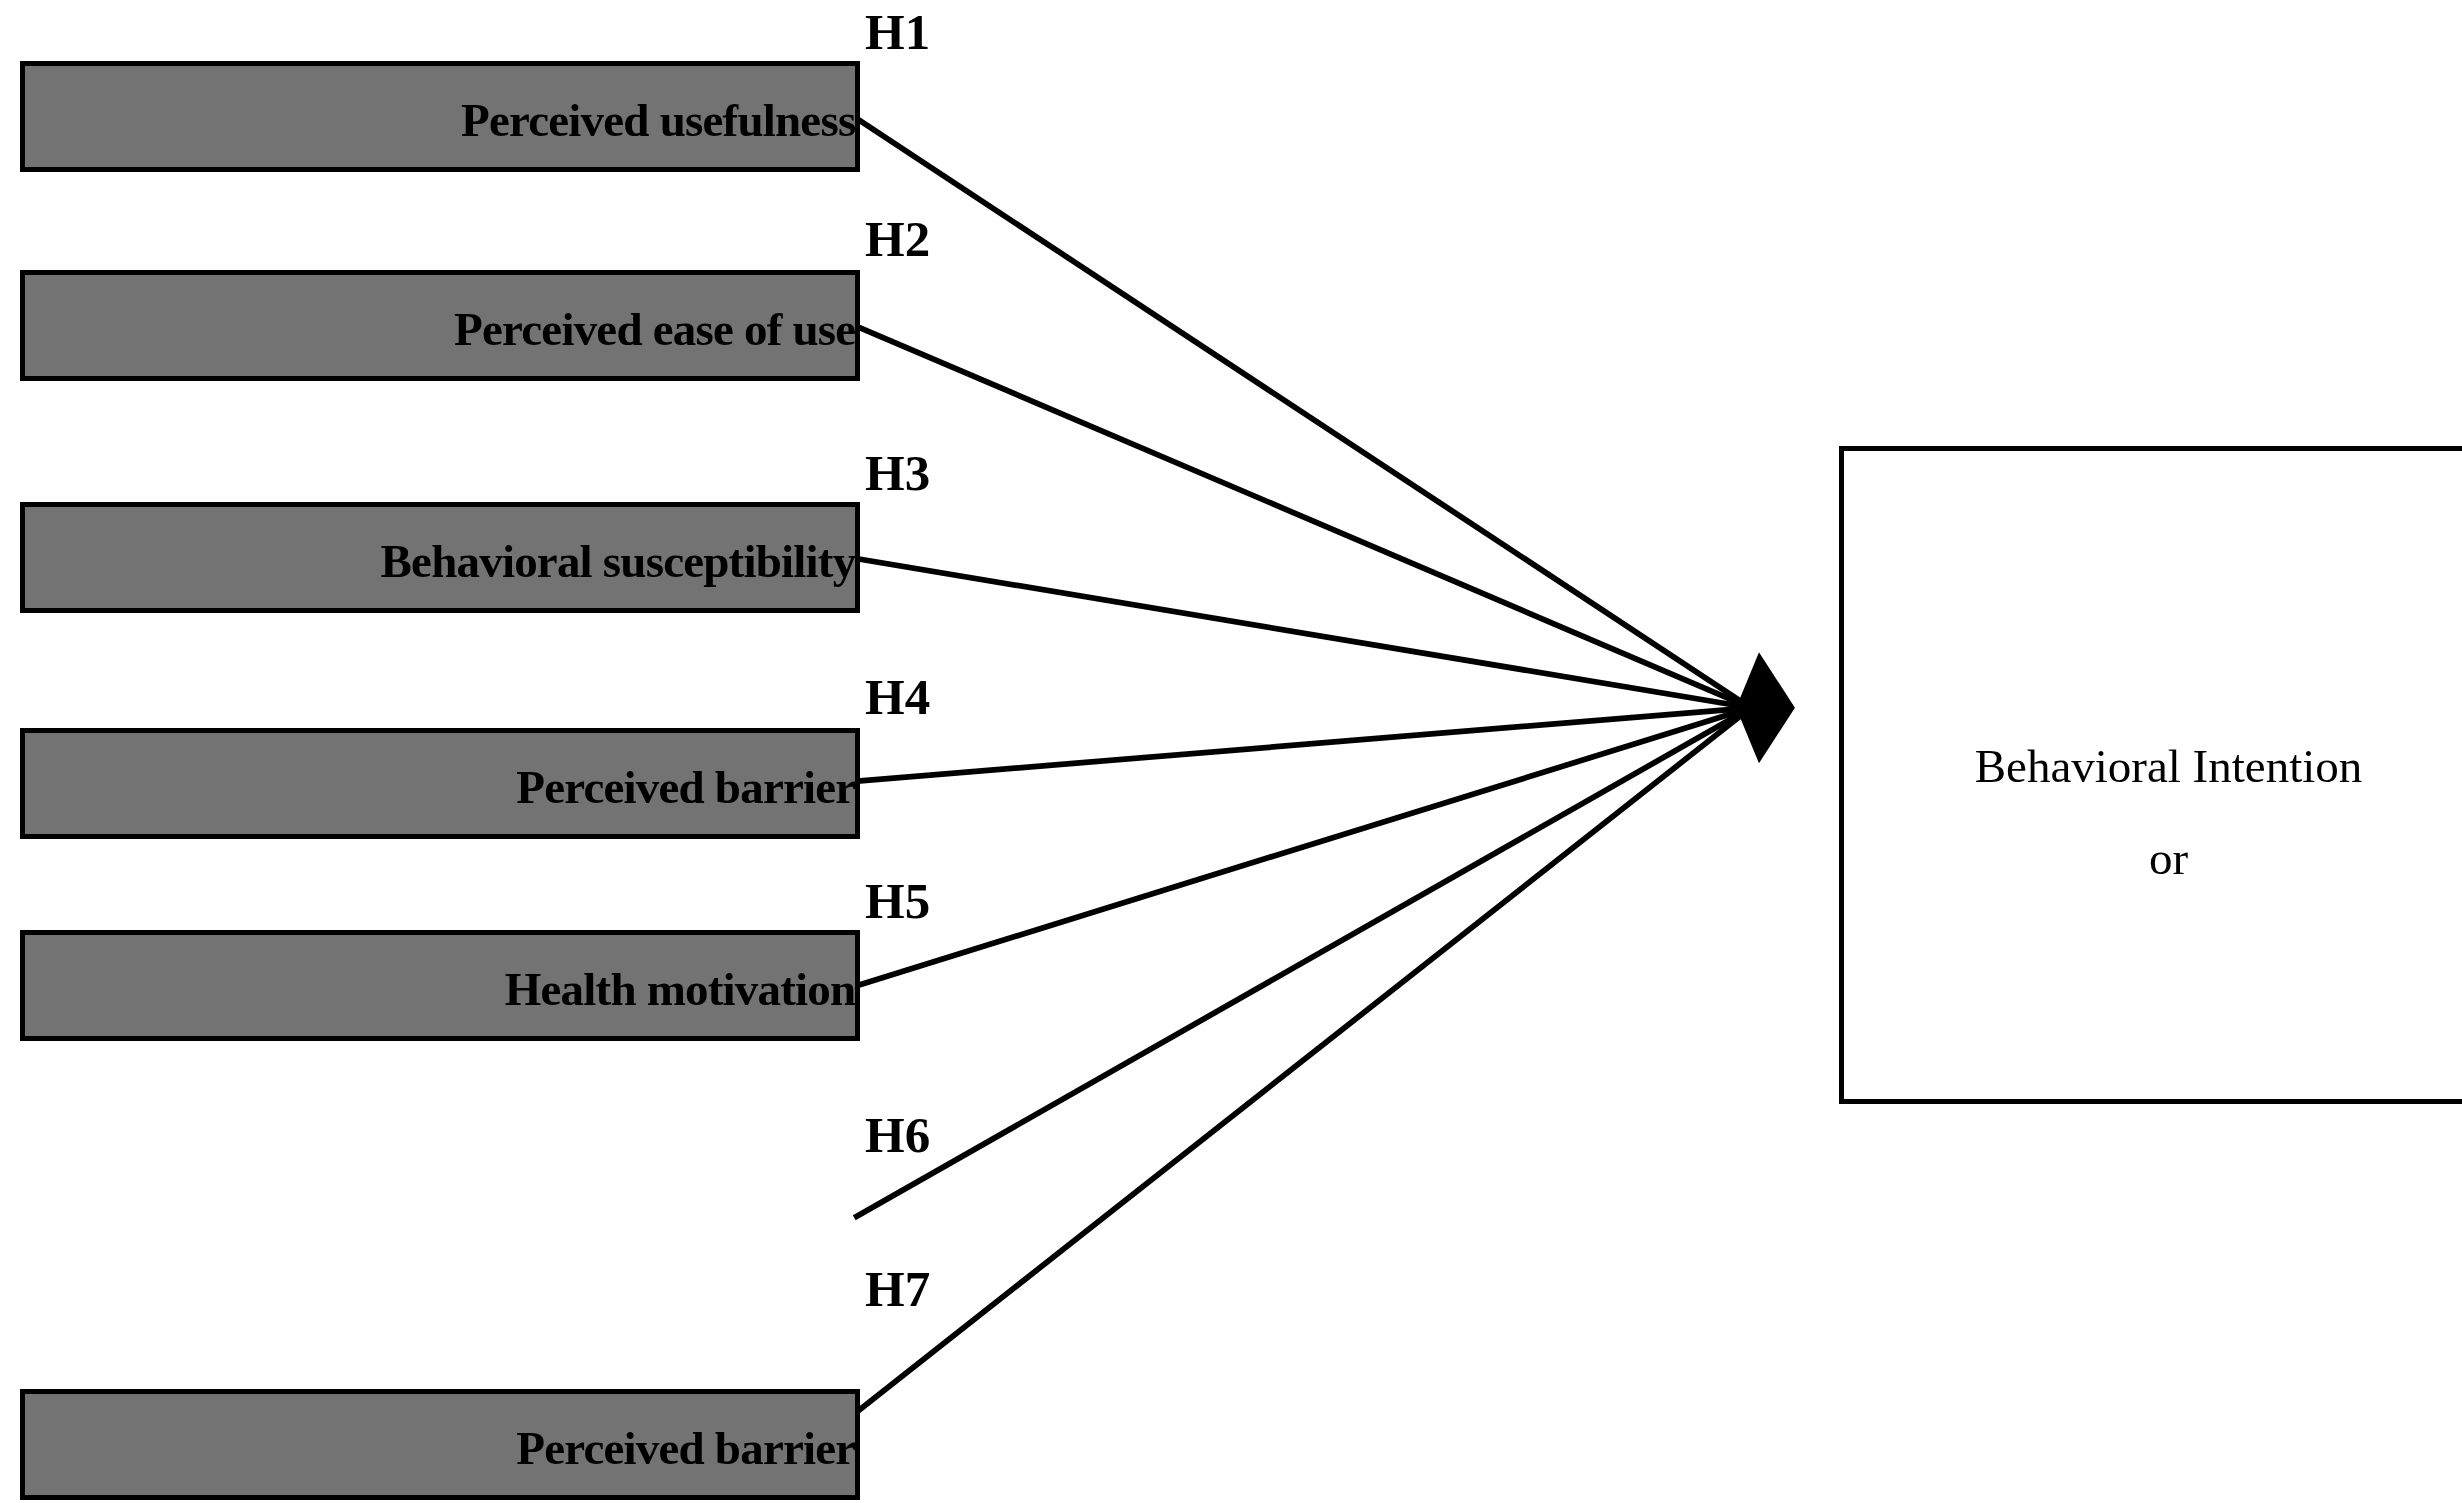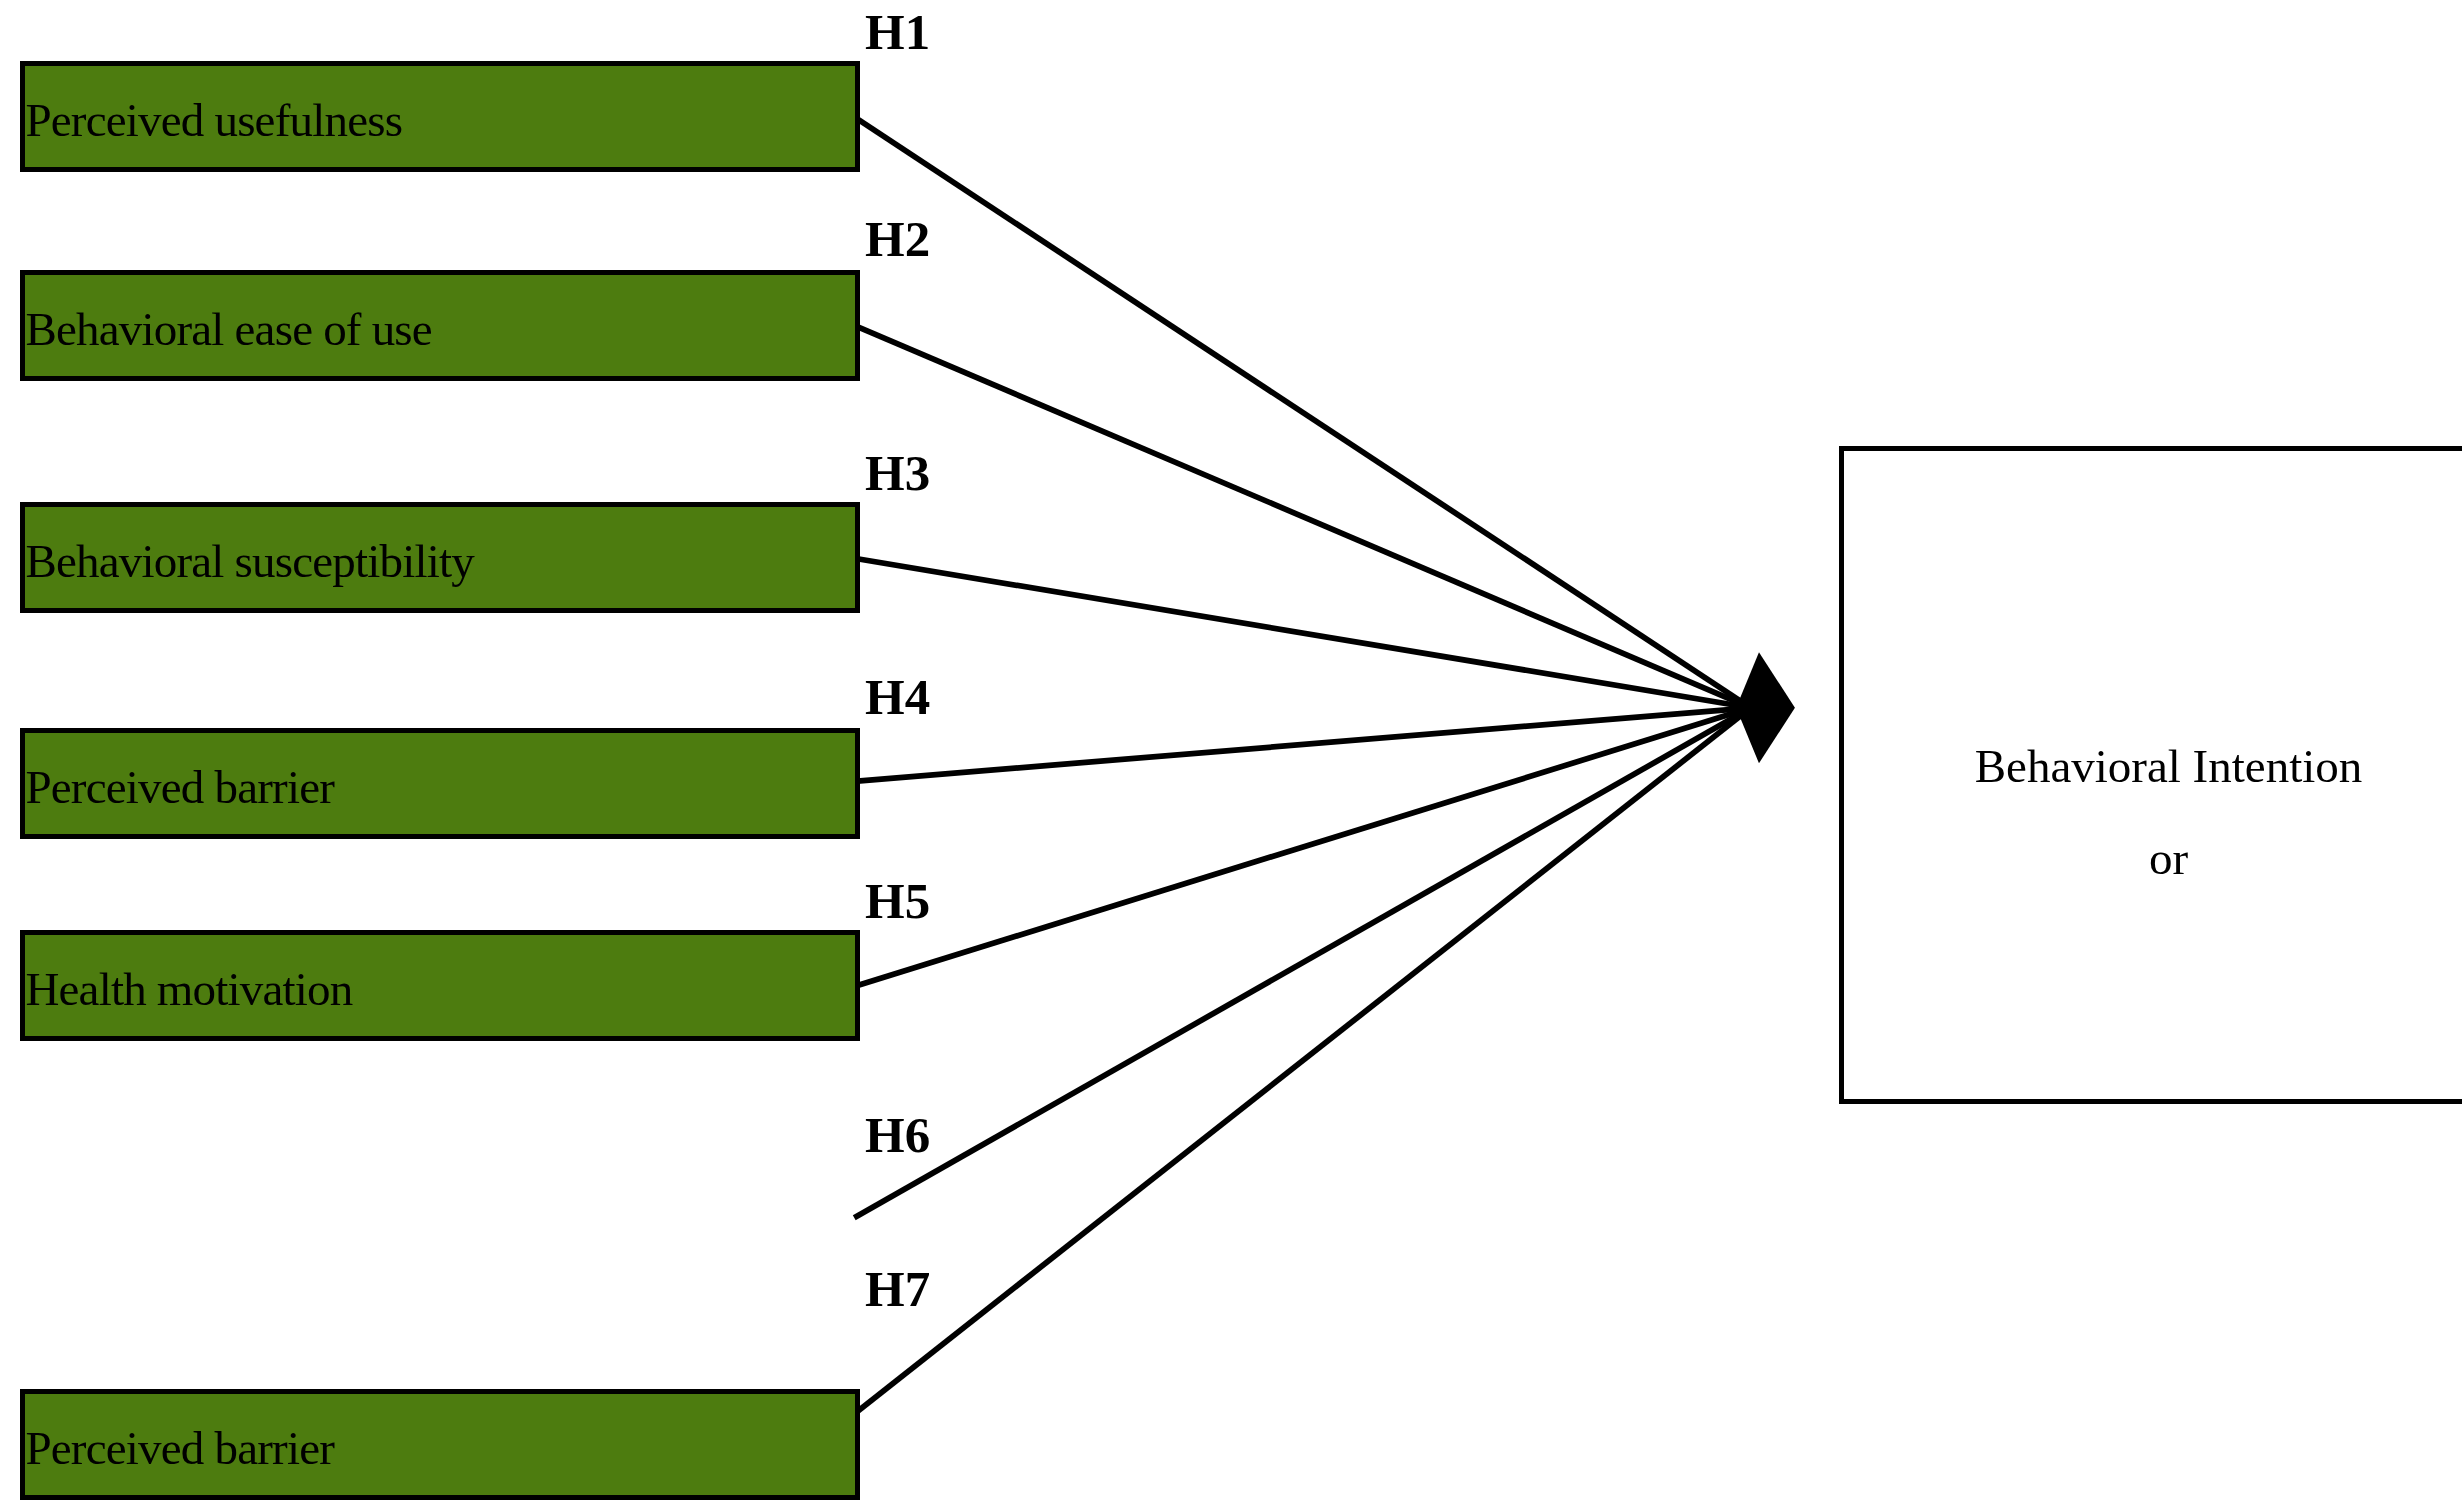--- a/index.html
+++ b/index.html
@@ -22,25 +22,26 @@
     top: 0;
     width: 2462px;
     height: 1503px;
   }
   .construct-box {
     position: absolute;
     left: 20.4px;
     width: 840px;
     height: 111px;
     box-sizing: border-box;
-    background: #4d7c0f;
+    background: #737373;
     border: 5.7px solid #000000;
     display: flex;
     align-items: center;
-    justify-content: flex-start;
+    justify-content: flex-end;
+    font-weight: bold;
   }
   .construct-label {
     font-size: 47px;
     letter-spacing: -0.8px;
     white-space: nowrap;
     transform: translateY(3.3px);
   }
   .hypothesis-label {
     position: absolute;
     left: 865px;
@@ -84,21 +85,21 @@
     <line x1="1045" y1="1207" x2="2142" y2="866" stroke="#000000" stroke-width="7"></line>
     <line x1="1045" y1="1490" x2="2142" y2="866" stroke="#000000" stroke-width="7"></line>
     <line x1="1045" y1="1730" x2="2142" y2="866" stroke="#000000" stroke-width="7"></line>
     <polygon points="2196,866 2152,798 2124,866 2152,934" fill="#000000"></polygon>
   </svg>
 
   <div class="construct-box" style="top:61px">
     <span class="construct-label">Perceived usefulness</span>
   </div>
   <div class="construct-box" style="top:270px">
-    <span class="construct-label">Behavioral ease of use</span>
+    <span class="construct-label">Perceived ease of use</span>
   </div>
   <div class="construct-box" style="top:502px">
     <span class="construct-label">Behavioral susceptibility</span>
   </div>
   <div class="construct-box" style="top:728px">
     <span class="construct-label">Perceived barrier</span>
   </div>
   <div class="construct-box" style="top:930px">
     <span class="construct-label">Health motivation</span>
   </div>

